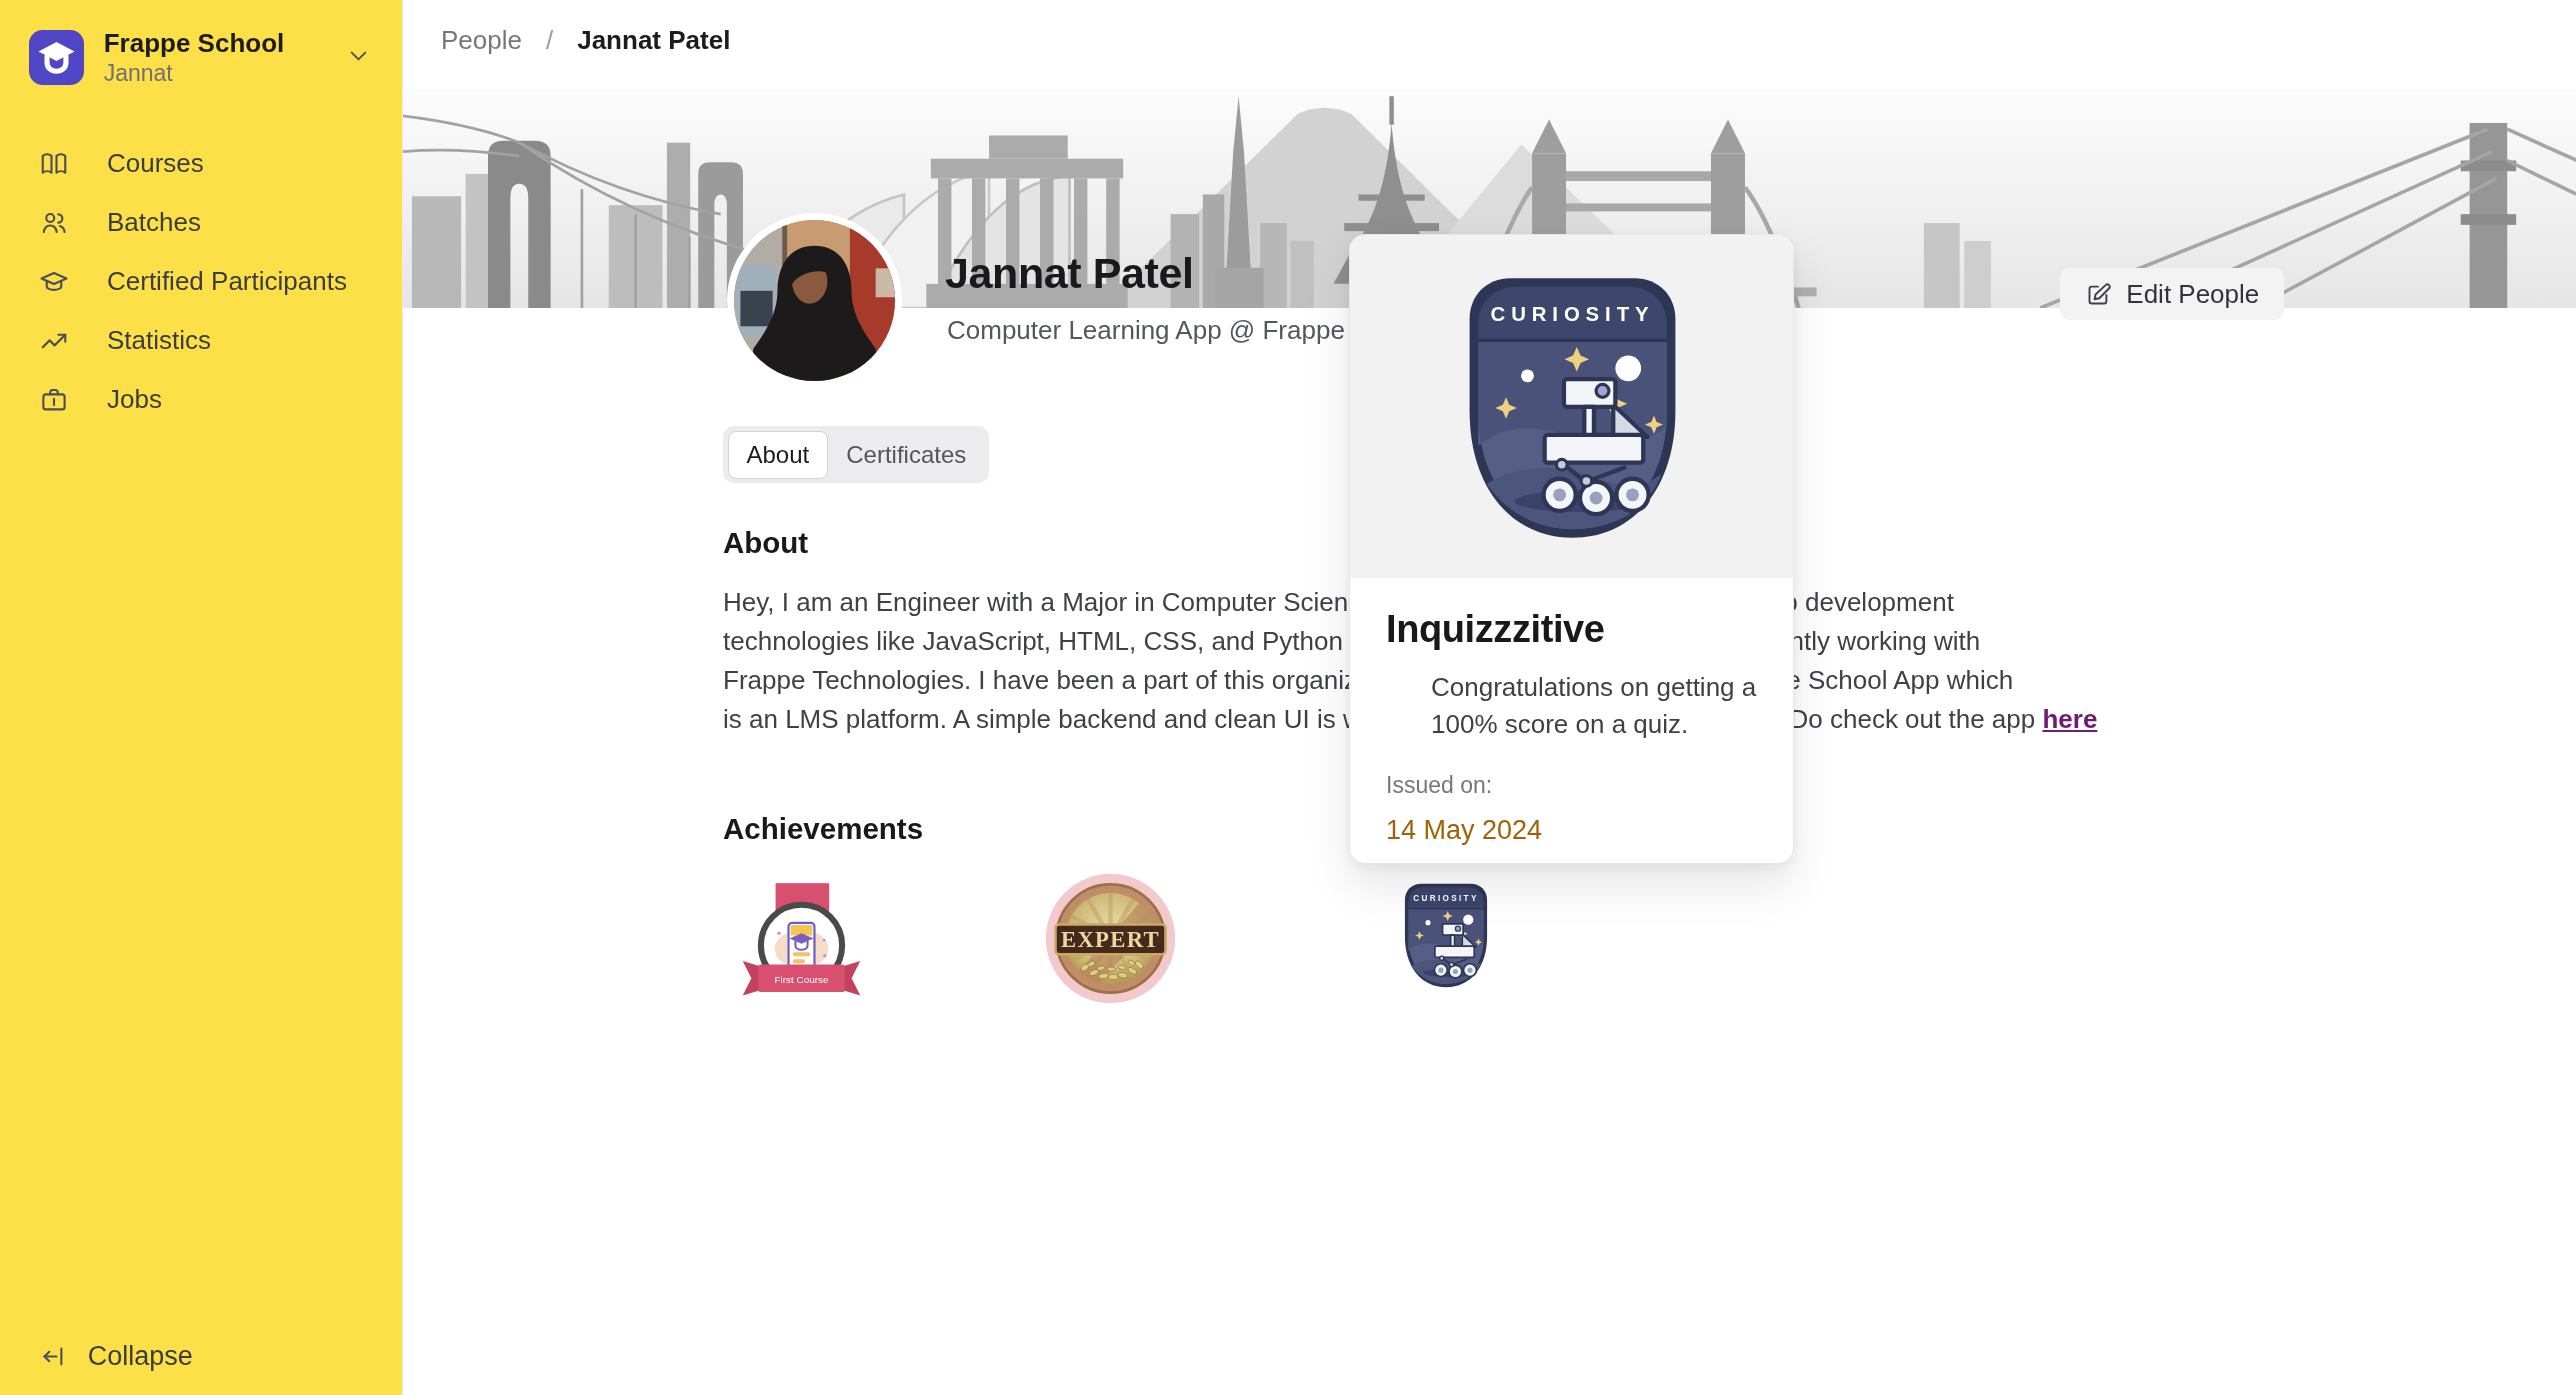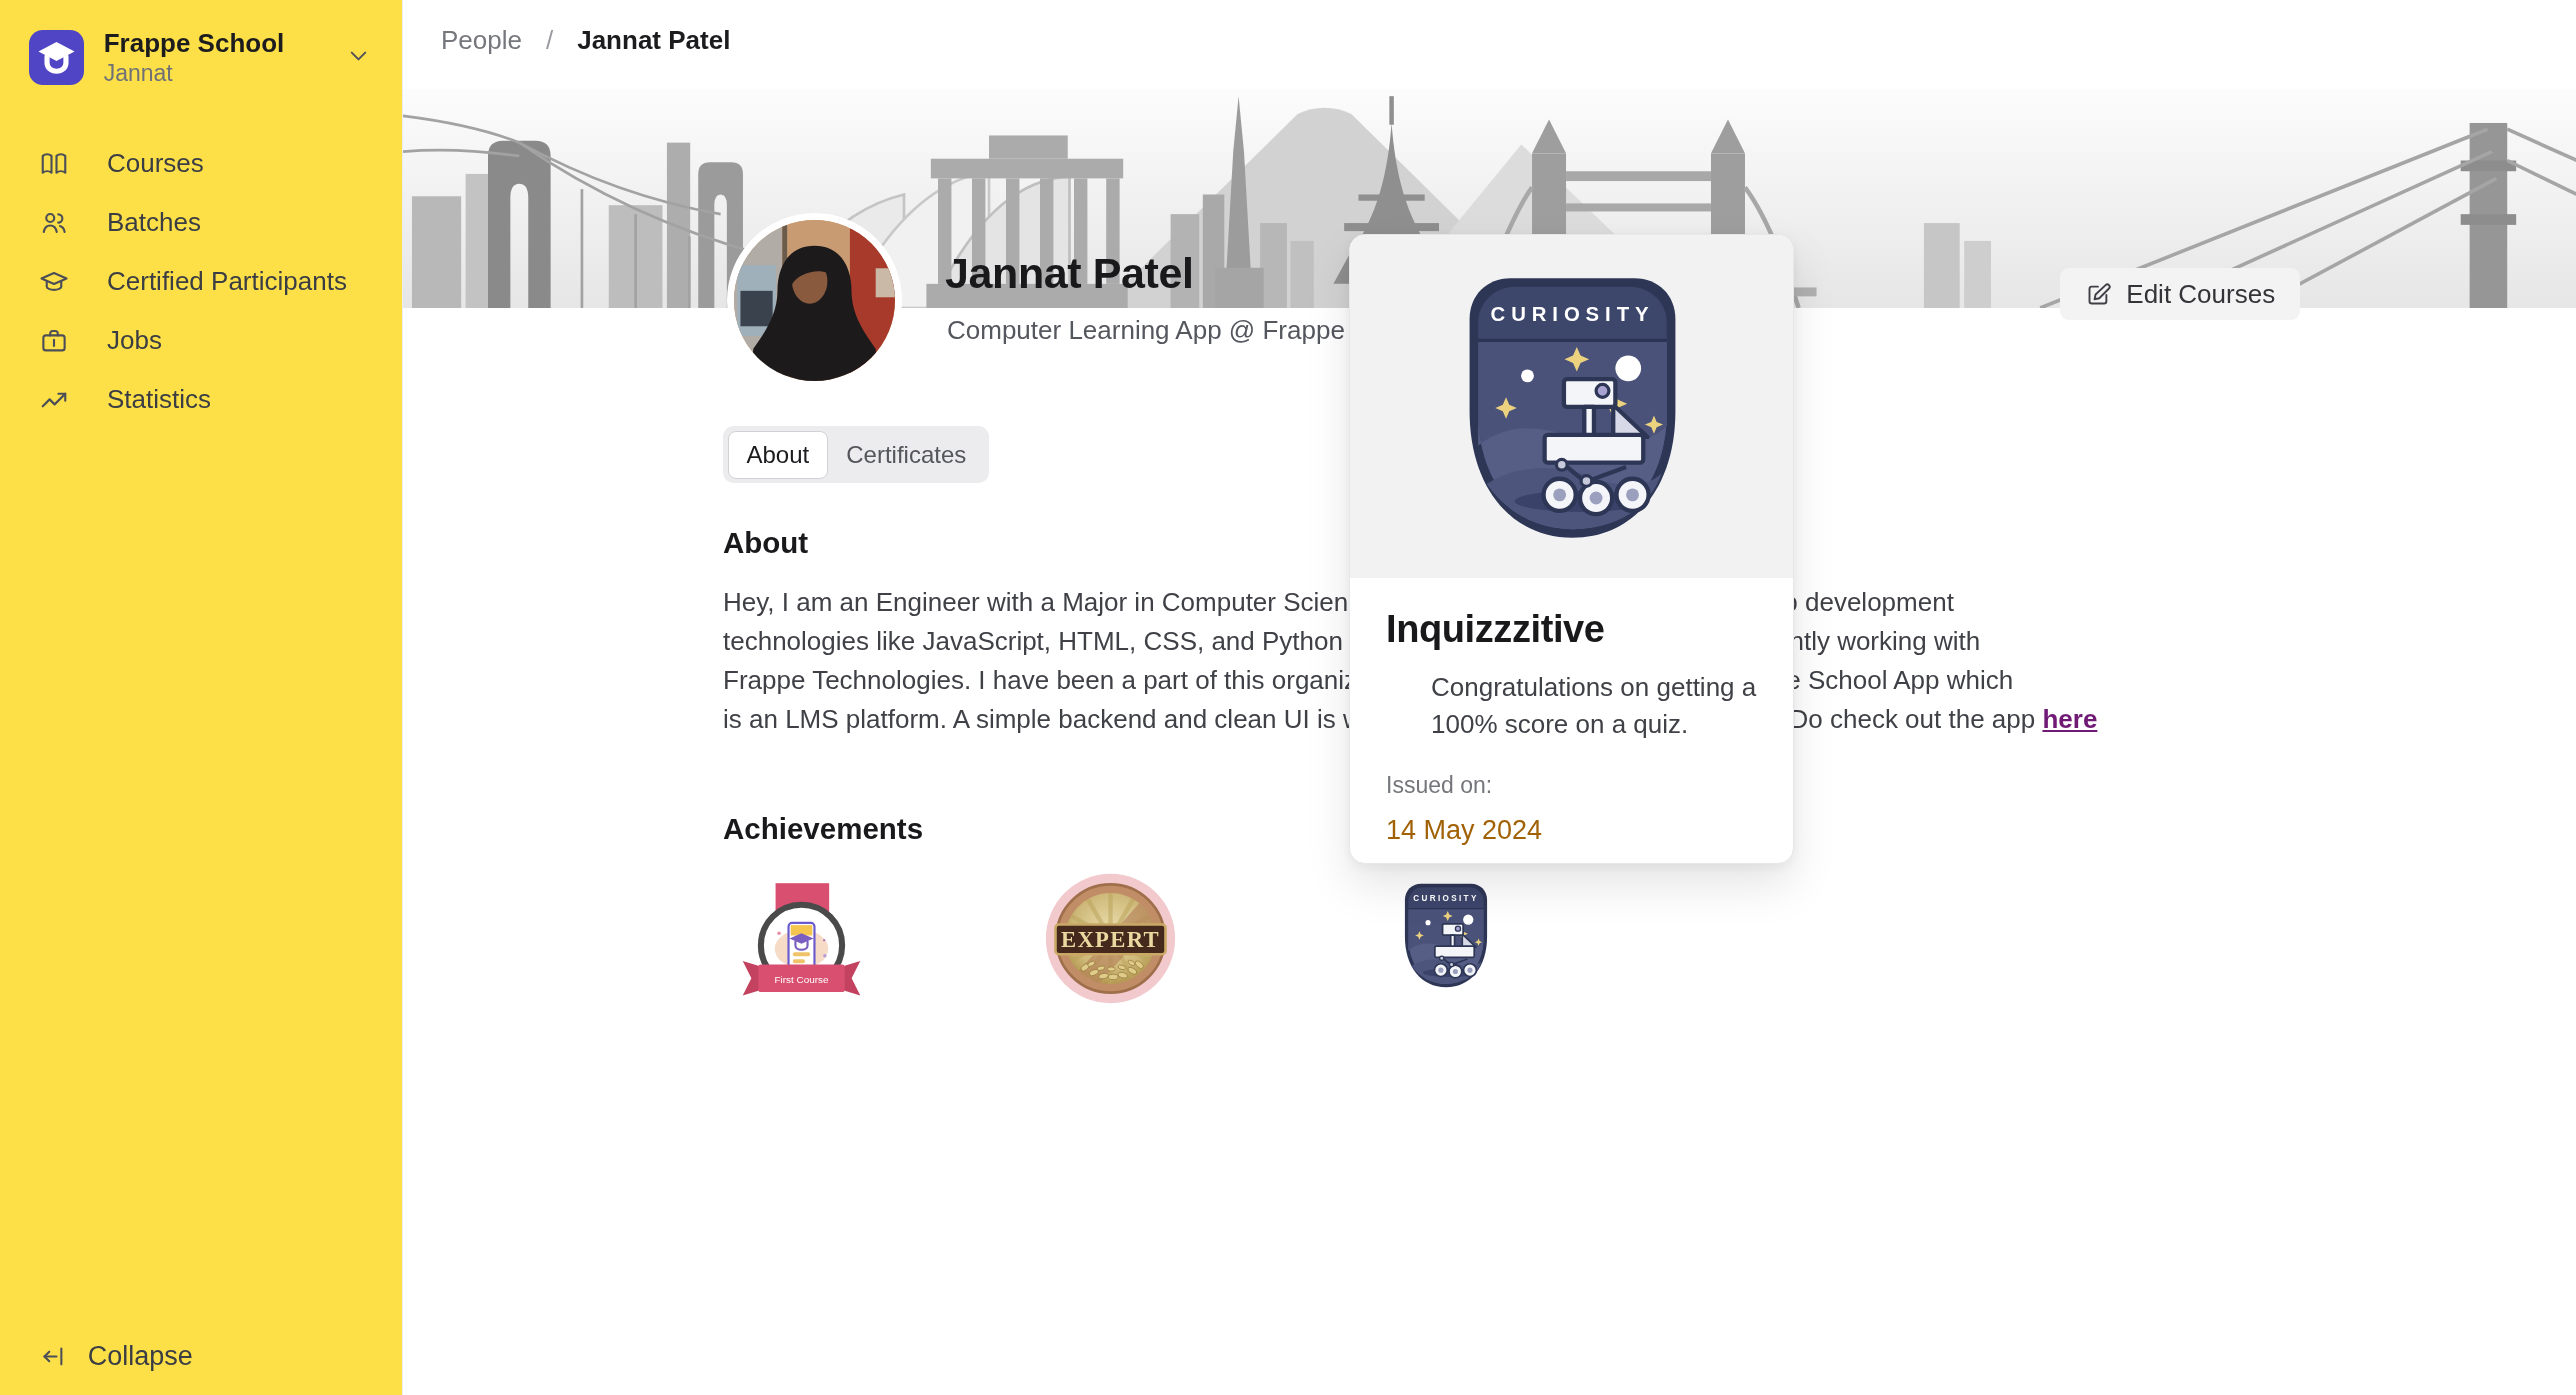--- a/index.html
+++ b/index.html
@@ -138,35 +138,35 @@
           <svg viewBox="0 0 24 24" fill="none" stroke="currentColor" stroke-width="1.7" stroke-linecap="round" stroke-linejoin="round">
             <path d="M2 9.2 12 4.8 22 9.2 12 13.6z"></path>
             <path d="M6.2 11.6v4.1c0 1.3 2.6 2.6 5.8 2.6s5.8-1.3 5.8-2.6v-4.1"></path>
           </svg>
         </span>
         <span class="lbl">Certified Participants</span>
       </div>
       <div class="nav-item">
         <span class="ico">
           <svg viewBox="0 0 24 24" fill="none" stroke="currentColor" stroke-width="1.7" stroke-linecap="round" stroke-linejoin="round">
+            <path d="M3 17l5.5-5.5 4 4L21 7"></path>
+            <path d="M15.5 7H21v5.5"></path>
+          </svg>
+        </span>
+        <span class="lbl">Statistics</span>
+      </div>
+      <div class="nav-item">
+        <span class="ico">
+          <svg viewBox="0 0 24 24" fill="none" stroke="currentColor" stroke-width="1.7" stroke-linecap="round" stroke-linejoin="round">
             <rect x="3.5" y="7.5" width="17" height="12" rx="2"></rect>
             <path d="M9 7.5V6a2 2 0 012-2h2a2 2 0 012 2v1.5"></path>
             <path d="M12 11v5"></path>
           </svg>
         </span>
         <span class="lbl">Jobs</span>
-      </div>
-      <div class="nav-item">
-        <span class="ico">
-          <svg viewBox="0 0 24 24" fill="none" stroke="currentColor" stroke-width="1.7" stroke-linecap="round" stroke-linejoin="round">
-            <path d="M3 17l5.5-5.5 4 4L21 7"></path>
-            <path d="M15.5 7H21v5.5"></path>
-          </svg>
-        </span>
-        <span class="lbl">Statistics</span>
       </div>
     </div>
 
     <div class="collapse-btn">
       <span class="ico">
         <svg viewBox="0 0 24 24" fill="none" stroke="currentColor" stroke-width="1.7" stroke-linecap="round" stroke-linejoin="round">
           <path d="M18.5 5.5v13"></path>
           <path d="M14.5 12H4.5"></path>
           <path d="M8.5 8L4.5 12l4 4"></path>
         </svg>
@@ -286,21 +286,21 @@
     <div class="profile-name">Jannat Patel</div>
     <div class="profile-headline">Computer Learning App @ Frappe</div>
 
     <div class="edit-btn">
       <span class="ico">
         <svg viewBox="0 0 24 24" fill="none" stroke="currentColor" stroke-width="1.7" stroke-linecap="round" stroke-linejoin="round">
           <path d="M11.5 5H6a2 2 0 00-2 2v11a2 2 0 002 2h11a2 2 0 002-2v-5.5"></path>
           <path d="M18.3 3.7a2.1 2.1 0 013 3L12.7 15.3 8.5 16.2l.9-4.2z"></path>
         </svg>
       </span>
-      <span class="lbl">Edit Courses</span>
+      <span class="lbl">Edit People</span>
     </div>
 
     <div class="tabs">
       <div class="tab active">About</div>
       <div class="tab">Certificates</div>
     </div>
 
     <div class="about-heading">About</div>
 
     <div class="about-text">

